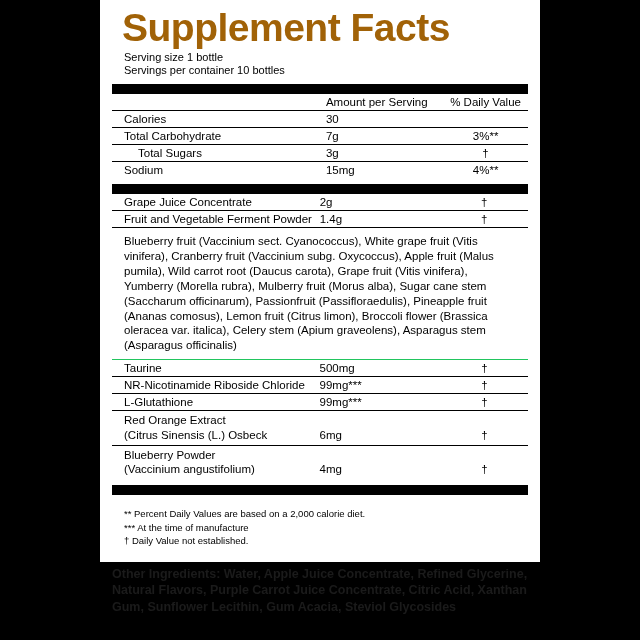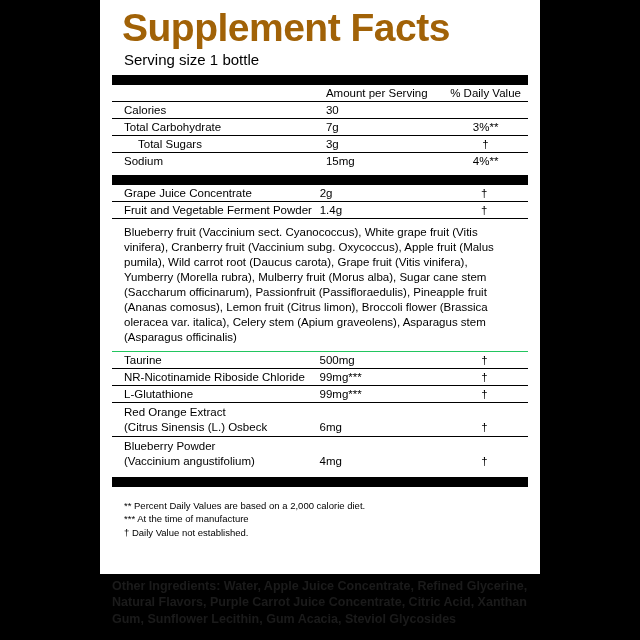--- a/index.html
+++ b/index.html
@@ -26,21 +26,21 @@
   }
   .title {
     font-size: 39px;
     font-weight: bold;
     letter-spacing: -0.5px;
     line-height: 1.0;
     margin: 8px 0 4px 10px;
     color: #a16207;
   }
   .serving {
-    font-size: 15px;
+    font-size: 11px;
     line-height: 1.22;
     margin-left: 12px;
     color: #000;
   }
   .rule-thick {
     height: 10px;
     background: #000;
     margin: 6px 0 0 0;
   }
   table.nf {
@@ -85,34 +85,35 @@
     position: absolute;
     left: 100px;
     right: 100px;
     bottom: 0;
     padding: 4px 12px 0 12px;
     color: #1b1b1b;
     font-size: 12.5px;
     font-weight: bold;
     line-height: 1.30;
     background: #000;
-    height: 66px;
+    height: 78px;
     box-sizing: border-box;
     overflow: hidden;
   }
   .otheringredients .oi-label { color: #1b1b1b; }
 </style>
 </head>
 <body>
 
 <div id="panel">
 
   <div class="title">Supplement Facts</div>
 
   <div class="serving">Serving size 1 bottle</div>
+  <div class="serving">Servings per container 10 bottles</div>
 
   <div class="rule-thick"></div>
 
   <table class="nf">
     <tbody>
         <tr class="hdr row-line">
       <td class="c-name"></td>
       <td class="c-amt">Amount per Serving</td>
       <td class="c-dv">% Daily Value</td>
     </tr>

